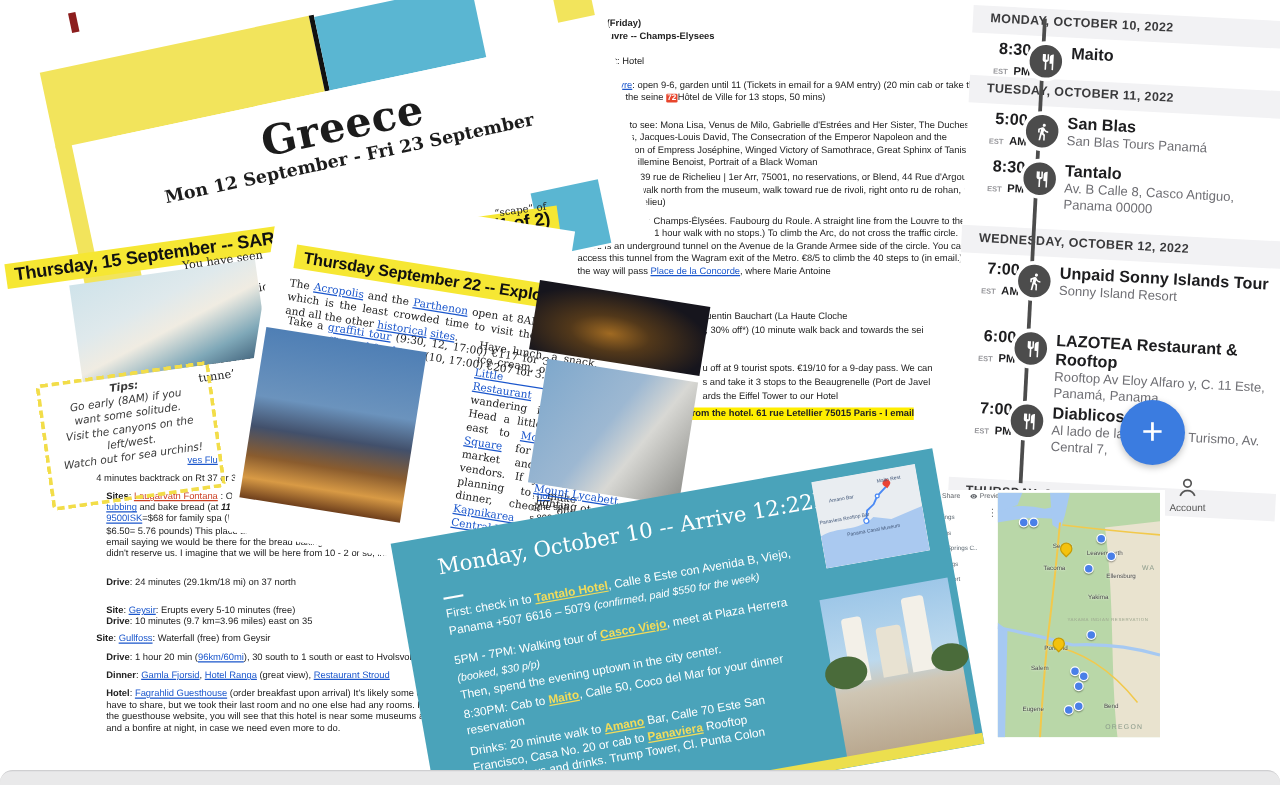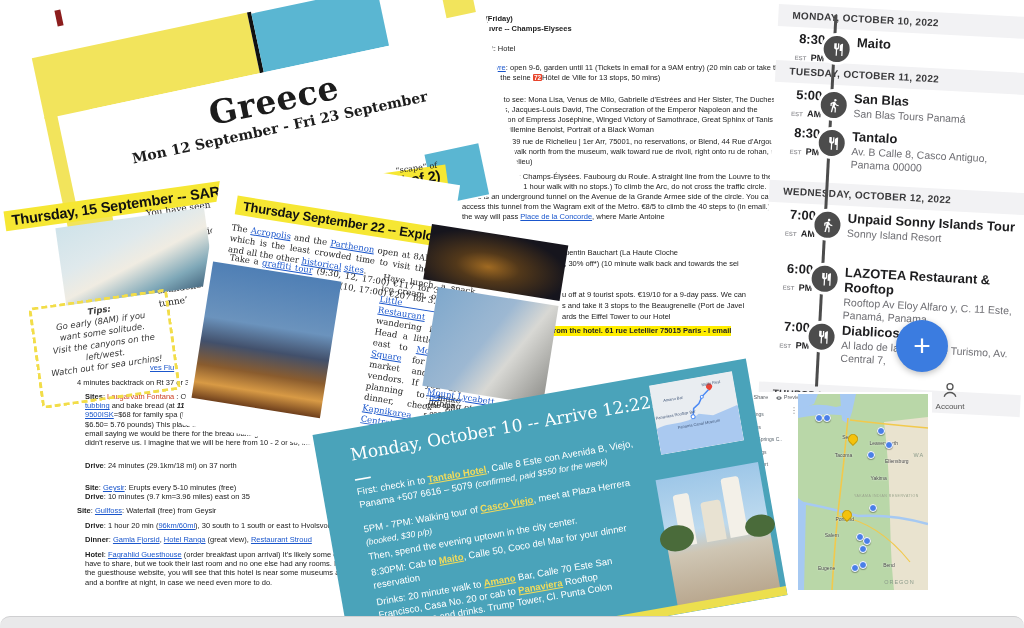--- a/index.html
+++ b/index.html
@@ -5,21 +5,21 @@
   html,body{margin:0;padding:0;background:#fff;}
   #stage{position:relative;width:1024px;height:628px;overflow:hidden;background:#fff;
          font-family:"Liberation Sans",sans-serif;}
   .abs{position:absolute;}
   
   .b{font-weight:bold;}
   .i{font-style:italic;font-size:90%;}
   .bi{font-weight:bold;font-style:italic;}
   .u{text-decoration:underline;}
   .lk{color:#1a56cc;text-decoration:underline;}
-  .rlk{color:#cc4125;}
+  .rlk{color:#cc4125;text-decoration:underline;}
   .ylk{color:#f3dc5a;font-weight:bold;text-decoration:underline;}
   .badge{background:#e8452c;color:#fff;border-radius:1px;padding:0 1px;font-size:6.5px;font-weight:bold;}
   
   #iceland{left:55px;top:355px;width:415px;height:265px;font-size:7.5px;color:#222;line-height:9.2px;z-index:1;}
   #iceland .para{position:absolute;text-align:left;}
   
   #paris{left:455px;top:0;width:345px;height:452px;background:#fff;font-size:7.5px;color:#222;line-height:10px;z-index:2;}
   #paris .para{position:absolute;}
   .hl{background:#ffee00;font-weight:bold;}
   

